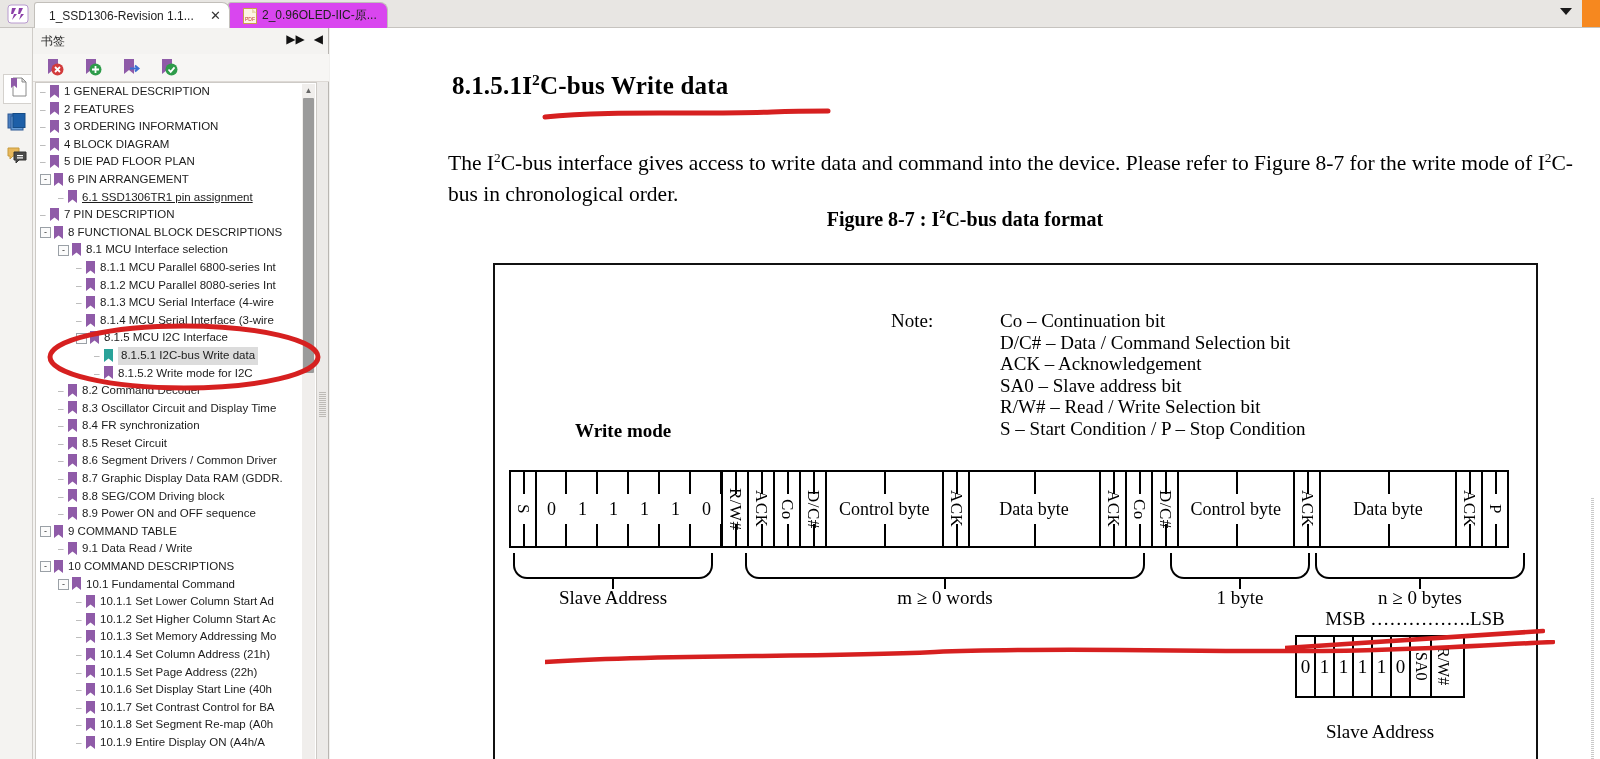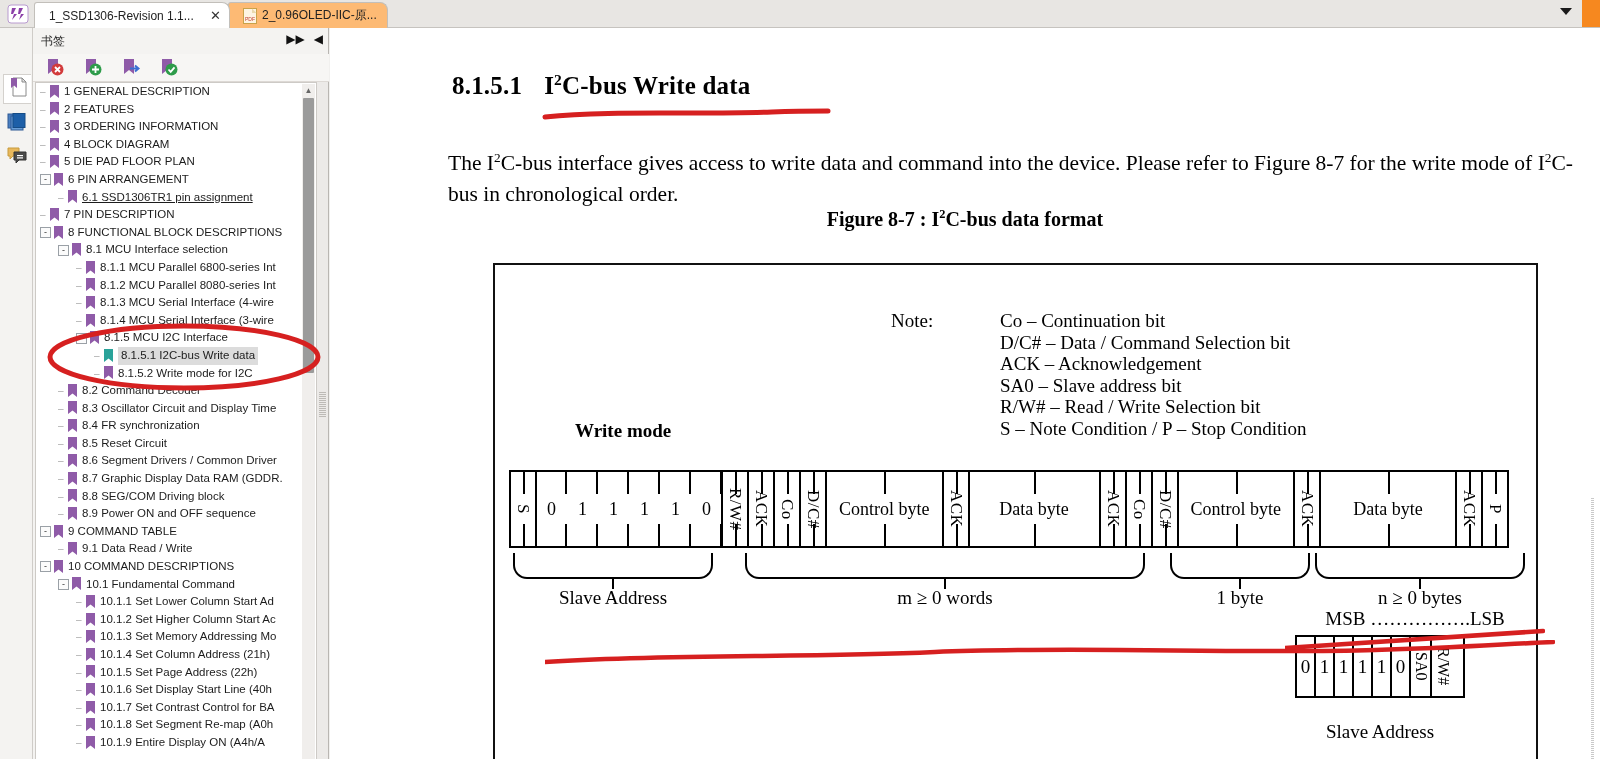--- a/index.html
+++ b/index.html
@@ -27,21 +27,21 @@
     position: absolute; top: 2px; height: 26px;
     display: flex; align-items: center;
     padding: 0 8px 0 14px;
     font-size: 12px; color: #222;
     border: 1px solid #c2bfba;
     border-bottom: none;
     border-radius: 3px 8px 0 0;
     white-space: nowrap;
   }
   .tab.active { background: #ffffff; z-index: 3; }
-  .tab.inactive { background: #fdba74; z-index: 2; }
+  .tab.inactive { background: #d946ef; z-index: 2; }
   #tab-1 { left: 34px; width: 196px; }
   #tab-2 { left: 228px; width: 160px; }
   .tab-label { overflow: hidden; text-overflow: ellipsis; }
   .tab-close {
     margin-left: auto; padding-left: 10px;
     font-size: 13px; color: #333; line-height: 1; cursor: pointer;
   }
   .tab-pdf-icon {
     width: 14px; height: 16px; margin-right: 5px; flex: 0 0 auto;
   }
@@ -151,21 +151,21 @@
     width: 1270px; height: 731px;
     background: #ffffff; overflow: hidden;
     font-family: "Liberation Serif", serif;
     color: #000;
   }
 
   #heading {
     position: absolute; left: 122px; top: 44px;
     font-size: 25px; font-weight: bold; letter-spacing: .2px;
   }
-  #heading .num { margin-right: 22px; }
+  #heading .num { }
   sup { font-size: .62em; vertical-align: super; line-height: 0; }
 
   #para {
     position: absolute; left: 118px; top: 120px; width: 1140px;
     font-size: 21.5px; line-height: 31px;
   }
   #figcap {
     position: absolute; left: 0; top: 180px; width: 1270px;
     text-align: center; font-size: 20px; font-weight: bold;
   }
@@ -672,21 +672,21 @@
 
     <div id="figure">
 
       <div class="note-label">Note:</div>
       <div class="note-list" id="note-list">
           <div>Co – Continuation bit</div>
           <div>D/C# – Data / Command Selection bit</div>
           <div>ACK – Acknowledgement</div>
           <div>SA0 – Slave address bit</div>
           <div>R/W# – Read / Write Selection bit</div>
-          <div>S – Note Condition / P – Stop Condition</div>
+          <div>S – Start Condition / P – Stop Condition</div>
         </div>
 
       <div class="writemode">Write mode</div>
 
       <div id="packet">
           <div class="cell tick vert" style="width: 26px;">S</div>
           <div class="cell" style="width: 186px;">
             <div class="bitgroup">
               <span class="bit">0</span>
               <span class="bit">1</span>

